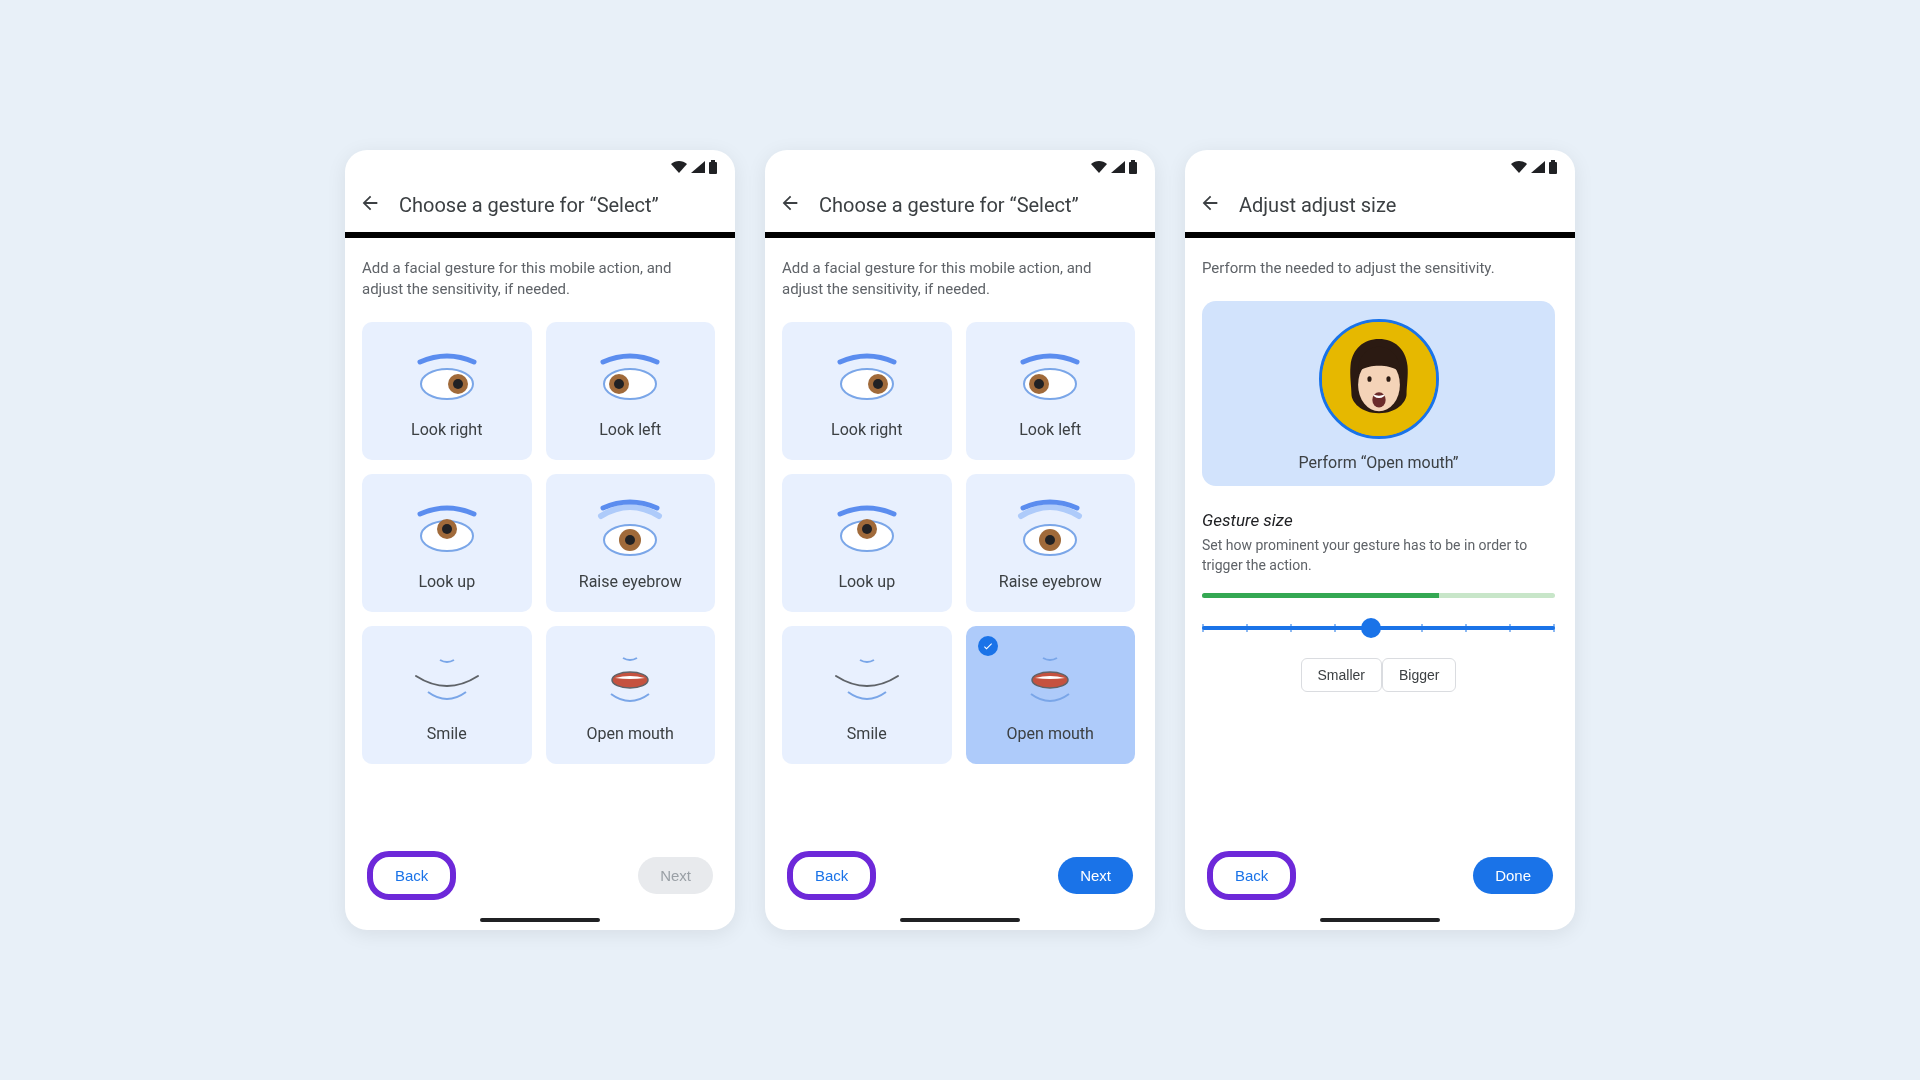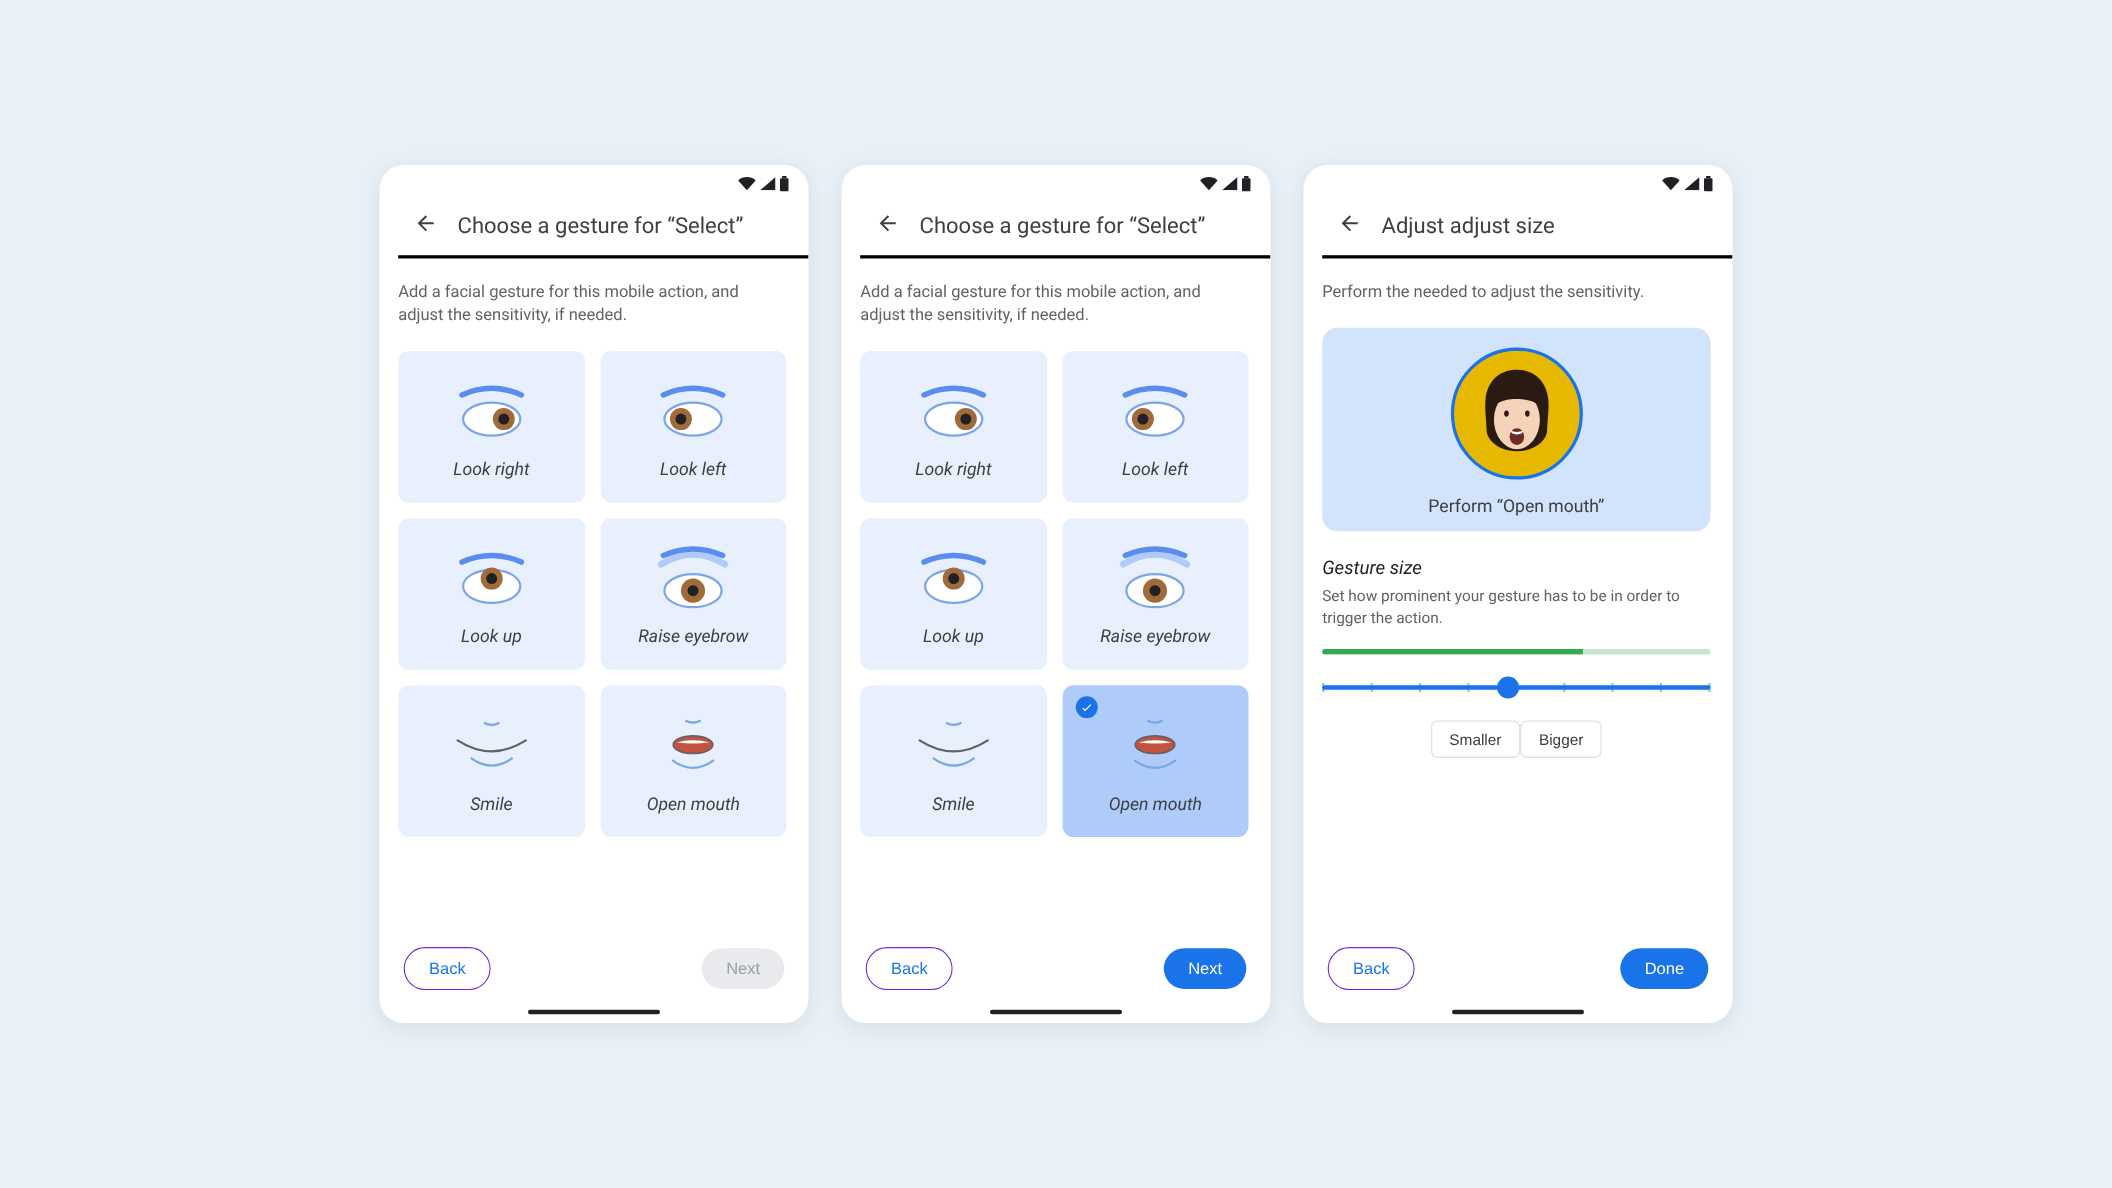--- a/index.html
+++ b/index.html
@@ -29,23 +29,22 @@
     justify-content: flex-end;
     align-items: center;
     padding: 6px 18px 0 18px;
     gap: 4px;
   }
   .status-bar svg { display: block; }
   .app-bar {
     display: flex;
     align-items: center;
     padding: 14px 18px 14px 14px;
-    border-bottom: 3px solid #000000;
+    border-bottom: 6px solid #000000;
     gap: 18px;
-    margin-left: 17px;
   }
   .back-arrow { cursor: pointer; }
   .app-title {
     font-size: 20px;
     color: #3c4043;
     font-weight: 400;
   }
   .content {
     flex: 1;
     padding: 20px 20px 0 17px;
@@ -92,40 +91,39 @@
     width: 90px;
     height: 70px;
     display: flex;
     align-items: center;
     justify-content: center;
   }
   .card-label {
     font-size: 16px;
     color: #3c4043;
     margin-top: 6px;
-    font-style: italic;
   }
   .footer {
     display: flex;
     justify-content: space-between;
     align-items: center;
     padding: 20px 22px 30px 22px;
   }
   .btn {
     border-radius: 22px;
     padding: 10px 22px;
     font-size: 15px;
     font-weight: 500;
     cursor: pointer;
     border: none;
   }
   .btn-outline {
     background: #fff;
     color: #1a73e8;
-    border: 1px solid #6d28d9;
+    border: 6px solid #6d28d9;
   }
   .btn-primary {
     background: #1a73e8;
     color: #fff;
   }
   .btn-disabled {
     background: #e8eaed;
     color: #9aa0a6;
     cursor: default;
   }

